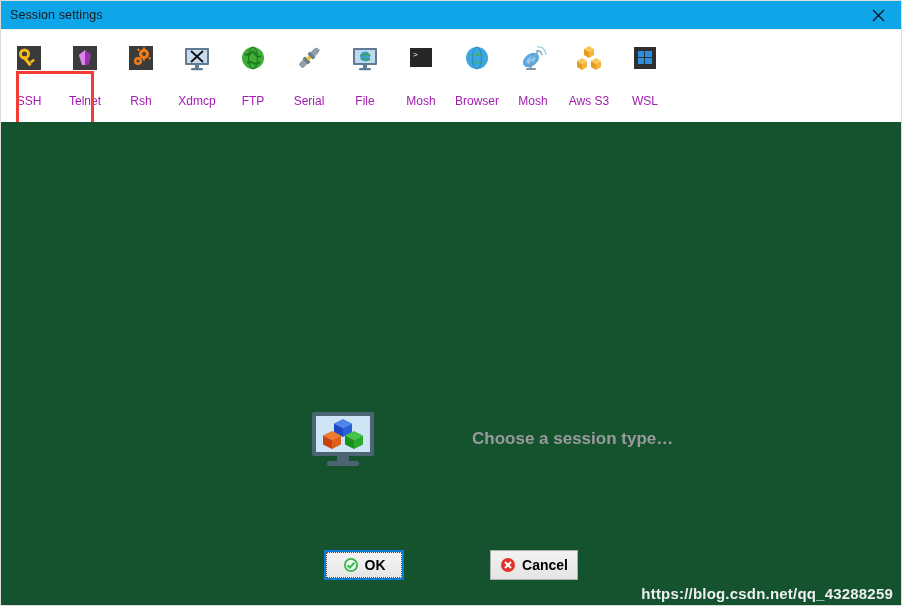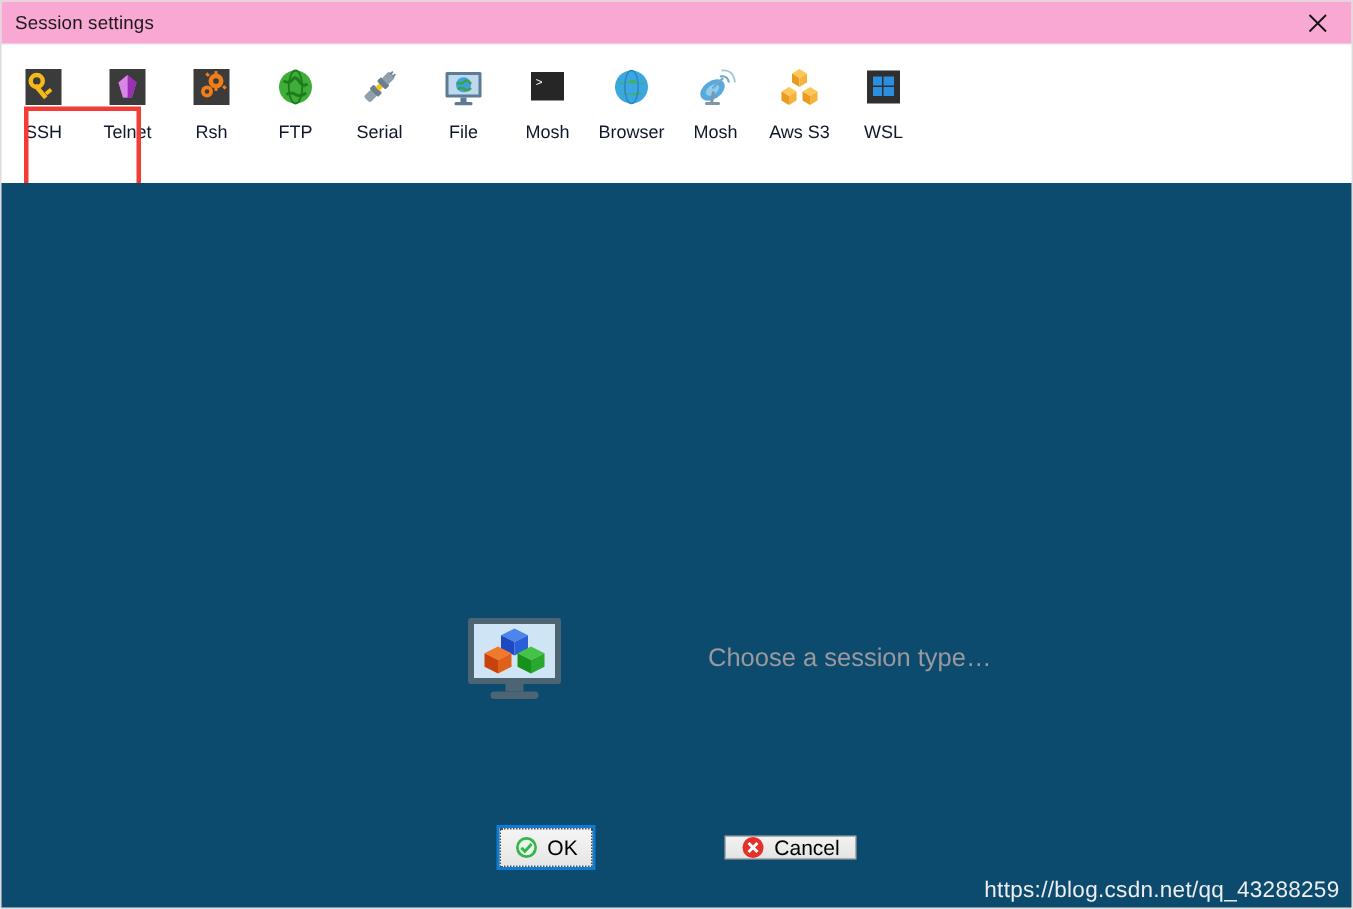--- a/index.html
+++ b/index.html
@@ -24,21 +24,21 @@
     border: 1px solid #dcdcdc;
     box-sizing: border-box;
     display: flex;
     flex-direction: column;
   }
 
   
   #titlebar {
     height: 28px;
     min-height: 28px;
-    background: #f9a8d4;
+    background: #0ea5e9;
     display: flex;
     align-items: center;
     position: relative;
     border-bottom: 1px solid #f1f1f1;
   }
   #title-text {
     margin-left: 9px;
     font-size: 12.5px;
     color: #1a1a1a;
     letter-spacing: 0.1px;
@@ -73,44 +73,45 @@
     cursor: pointer;
     padding-top: 6px;
   }
   .session-icon {
     width: 32px;
     height: 32px;
     display: block;
     position: relative;
   }
   .session-label {
-    margin-top: 7px;
+    margin-top: 20px;
     font-size: 12px;
-    color: #0f172a;
+    color: #a21caf;
     white-space: nowrap;
     line-height: 14px;
   }
 
   
   #ssh-highlight {
     position: absolute;
     left: 15px;
     top: 41px;
     width: 78px;
     height: 76px;
     border: 3px solid #f43b36;
     box-sizing: border-box;
     pointer-events: none;
   }
 
   
   #body-area {
     flex: 1;
     position: relative;
-    background: #0c4a6e;
+    background: #14532d;
+    font-weight: bold;
   }
   #placeholder {
     position: absolute;
     left: 309px;
     top: 288px;
     display: flex;
     align-items: center;
   }
   #placeholder-icon {
     width: 66px;
@@ -145,27 +146,27 @@
     background: linear-gradient(#f2f2f2, #e8e8e8);
   }
   #ok-button-wrap {
     border: 2px solid #0c7cd5;
     padding: 0;
     background: #ffffff;
     box-sizing: border-box;
   }
   #ok-button {
     border: 1px dotted #4d4d4d;
-    width: 62px;
+    width: 76px;
     height: 26px;
     background: linear-gradient(#f4f4f4, #e6e6e6);
   }
   #cancel-button {
     width: 88px;
-    height: 16px;
+    height: 30px;
     border: 1px solid #adadad;
     margin-left: 86px;
     background: linear-gradient(#f2f2f2, #e4e4e4);
   }
   .btn-icon {
     width: 16px;
     height: 16px;
     margin-right: 6px;
     display: block;
   }
@@ -231,20 +232,31 @@
         <g fill="#f07d1a">
           <rect x="18" y="5.4" width="2" height="2.4"></rect>
           <rect x="18" y="16.2" width="2" height="2.4"></rect>
           <rect x="12.4" y="6.6" width="2" height="2.4" transform="rotate(-45 13.4 7.8)"></rect>
           <rect x="23.6" y="15" width="2" height="2.4" transform="rotate(-45 24.6 16.2)"></rect>
         </g>
       </svg>
       <div class="session-label">Rsh</div>
     </div>
 
+    <div class="session-item">
+      <svg class="session-icon" viewBox="0 0 32 32">
+        <rect x="4" y="6" width="24" height="17" rx="1" fill="#5f7b94"></rect>
+        <rect x="6" y="8" width="20" height="13" fill="#c9dced"></rect>
+        <rect x="14" y="23" width="4" height="3" fill="#5f7b94"></rect>
+        <rect x="10" y="26" width="12" height="2.2" rx="1" fill="#5f7b94"></rect>
+        <line x1="10" y1="9" x2="22" y2="20" stroke="#111" stroke-width="1.8"></line>
+        <line x1="22" y1="9" x2="10" y2="20" stroke="#111" stroke-width="1.8"></line>
+      </svg>
+      <div class="session-label">Xdmcp</div>
+    </div>
 
 
 
     <div class="session-item">
       <svg class="session-icon" viewBox="0 0 32 32">
         <circle cx="16" cy="16" r="11" fill="#3fae38"></circle>
         <path d="M8 12 q4 2 6 -1 t5 2 q2 3 5 1" fill="none" stroke="#1d7a1f" stroke-width="2"></path>
         <path d="M10 21 q3 -2 6 0 t7 -1" fill="none" stroke="#1d7a1f" stroke-width="2"></path>
         <ellipse cx="16" cy="16" rx="4.5" ry="11" fill="none" stroke="#1d7a1f" stroke-width="1.2"></ellipse>
       </svg>

